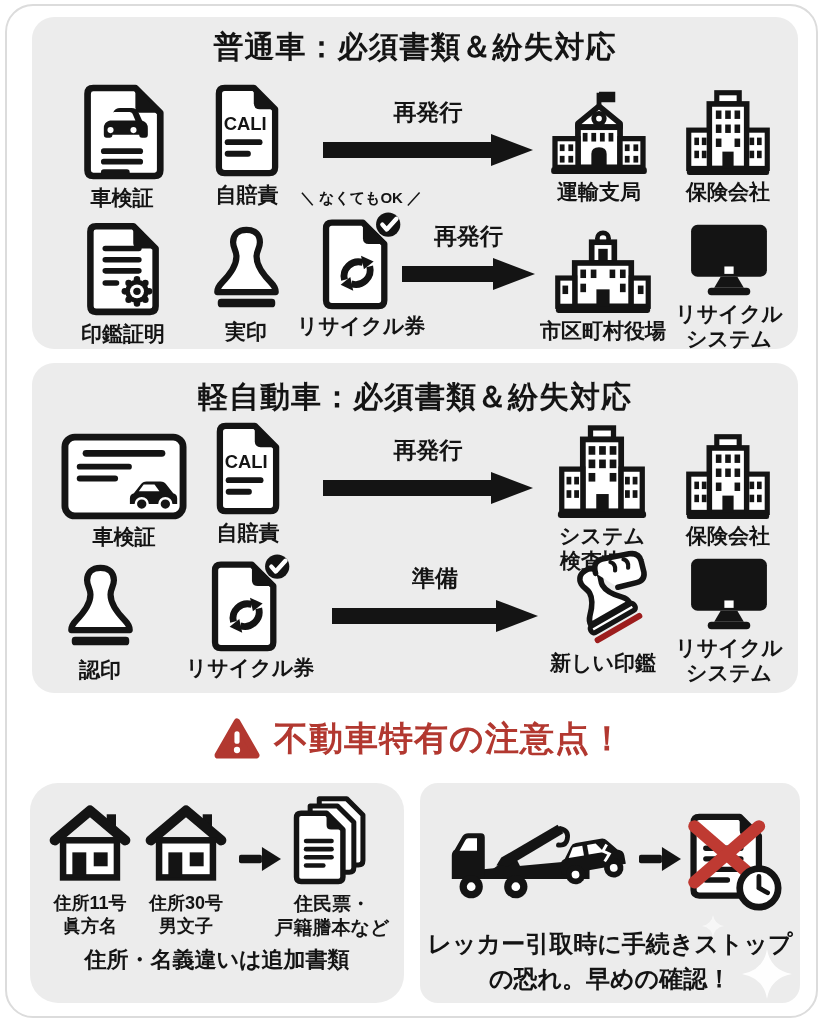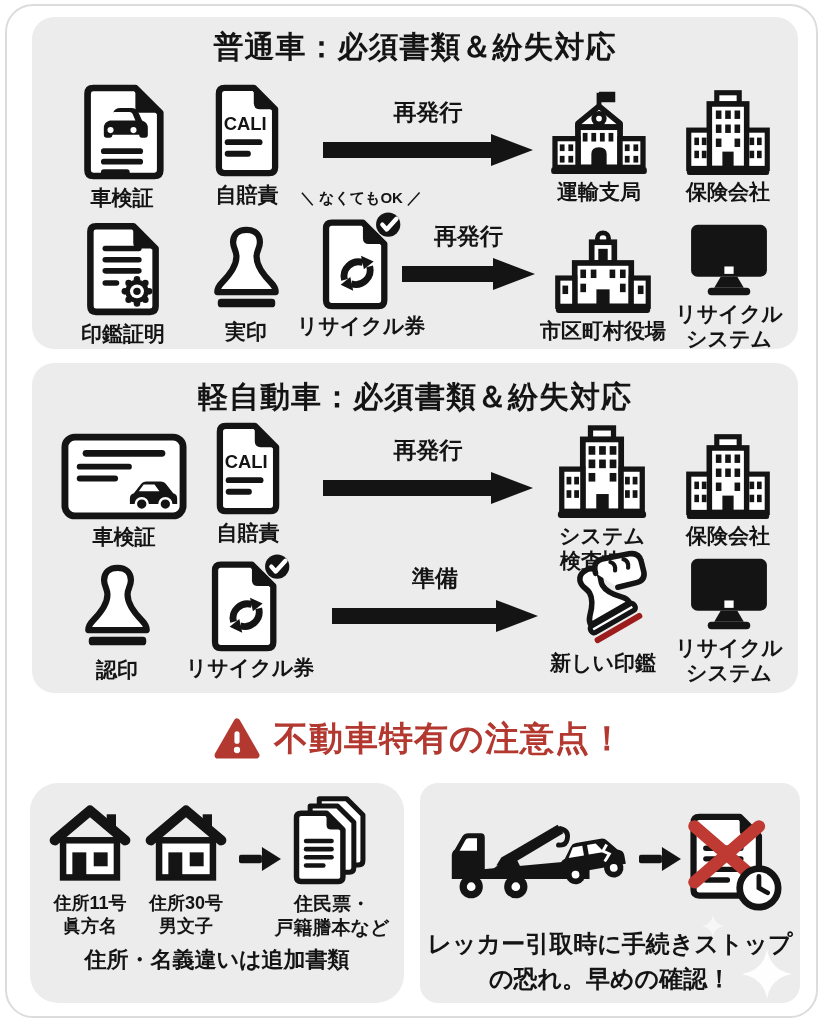--- a/index.html
+++ b/index.html
@@ -308,21 +308,21 @@
       <div class="lbl2">検査協会</div>
     </div>
 
     <div class="stack" style="left:640px;top:70px;width:112px;">
       <svg viewBox="0 0 92 92" width="86" height="86">
           <use href="#ic-office"></use>
         </svg>
       <div class="lbl">保険会社</div>
     </div>
 
-    <div class="stack" style="left:34px;top:200px;width:102px;">
+    <div class="stack" style="left:17px;top:200px;width:102px;">
       <svg viewBox="0 0 78 94" width="75" height="90">
           <use href="#ic-stamp"></use>
         </svg>
       <div class="lbl">認印</div>
     </div>
 
     <div class="stack" style="left:154px;top:190px;width:128px;">
       <svg viewBox="0 0 88 104" width="86" height="101">
           <use href="#ic-recycledoc"></use>
         </svg>

